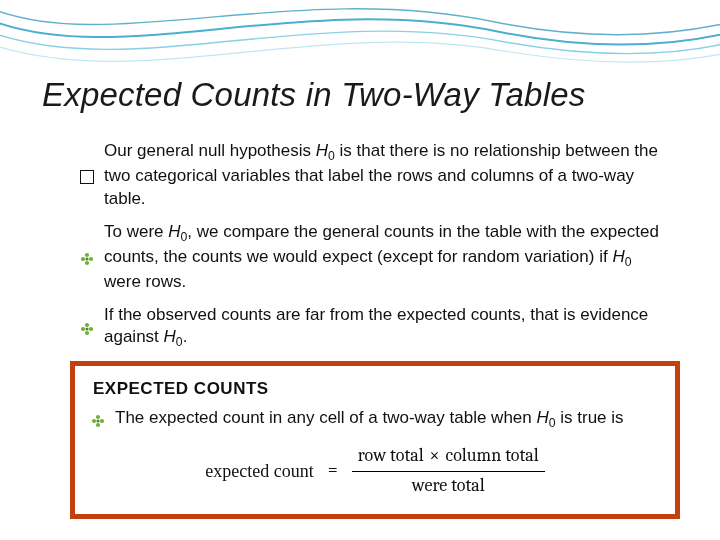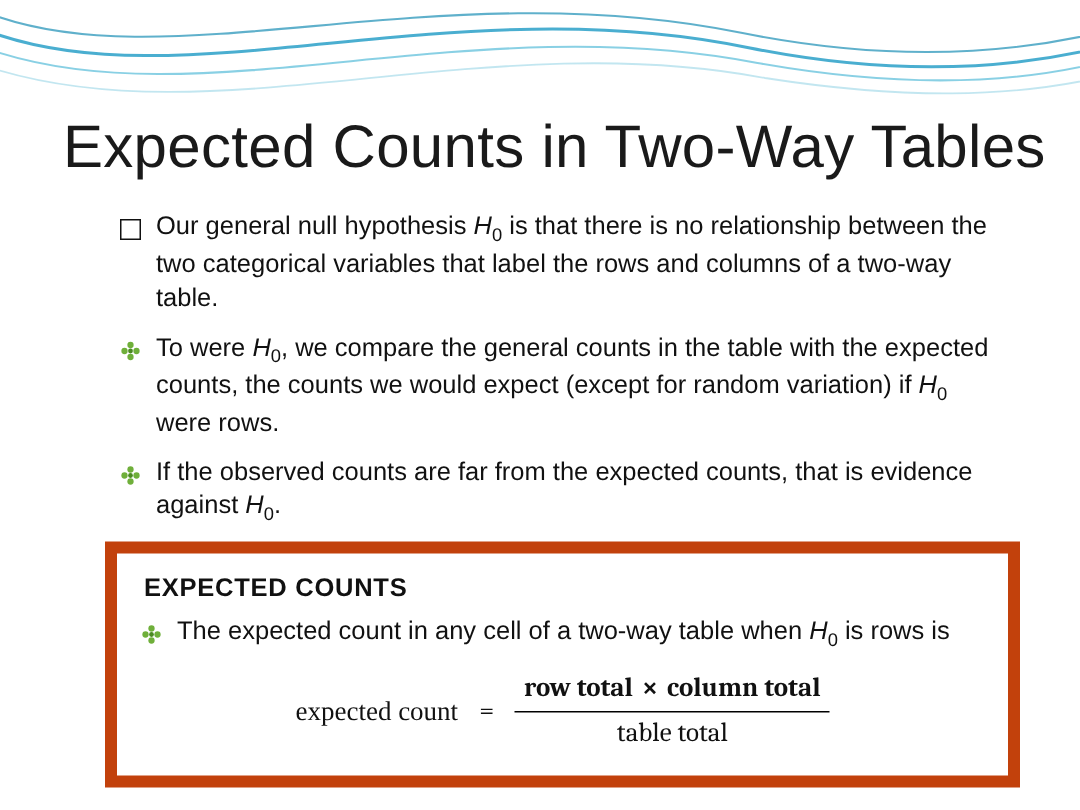--- a/index.html
+++ b/index.html
@@ -17,39 +17,40 @@
     position: absolute;
     top: 0; left: 0;
     width: 720px; height: 90px;
     pointer-events: none;
   }
 
   .title {
     position: absolute;
     top: 76px;
     left: 42px;
-    font-size: 40px;
+    font-size: 33px;
     font-weight: 400;
     color: #1a1a1a;
     letter-spacing: 0.2px;
+    font-style: italic;
   }
 
   .content {
     position: absolute;
     top: 140px;
     left: 80px;
     width: 586px;
     font-size: 17px;
     line-height: 1.35;
     color: #111;
   }
 
   .bullet-row {
     display: flex;
-    align-items: flex-start;
+    align-items: center;
     margin-bottom: 10px;
   }
   .bullet-marker {
     flex: 0 0 24px;
     position: relative;
     top: 4px;
   }
   .bullet-text { flex: 1 1 auto; }
 
   .glyph-box {
@@ -60,21 +61,21 @@
   }
   .flower {
     width: 14px; height: 14px;
     display: inline-block;
   }
 
   .sub0 { font-style: italic; }
   .sub0 sub { font-size: 0.72em; font-style: normal; }
 
   .box {
-    border: 8px solid #c2410c;
+    border: 5px solid #c2410c;
     padding: 12px 16px 16px;
     margin-top: 10px;
     width: 610px;
     margin-left: -10px;
   }
   .box-head {
     font-weight: 700;
     letter-spacing: 0.5px;
     font-size: 17px;
     margin-bottom: 6px;
@@ -89,21 +90,21 @@
     font-family: "Cambria", "Times New Roman", serif;
     font-size: 18px;
     margin-top: 12px;
   }
   .frac {
     display: inline-flex;
     flex-direction: column;
     align-items: center;
     font-family: "Cambria", "Times New Roman", serif;
   }
-  .frac .num { padding: 0 6px 2px; font-weight: bold; }
+  .frac .num { padding: 0 6px 2px; }
   .frac .bar { width: 100%; height: 1px; background: #000; }
   .frac .den { padding: 2px 6px 0; }
   .formula .lhs { font-family: Liberation Serif, serif; }
   .mult { padding: 0 6px; }
 </style>
 </head>
 <body>
 
 <div class="wave-wrap">
   <svg width="720" height="90" viewBox="0 0 720 90">
@@ -168,30 +169,30 @@
             <g fill="#6faf3a">
               <circle cx="7" cy="3" r="2.1"></circle>
               <circle cx="11" cy="7" r="2.1"></circle>
               <circle cx="7" cy="11" r="2.1"></circle>
               <circle cx="3" cy="7" r="2.1"></circle>
               <circle cx="7" cy="7" r="1.6" fill="#4a8a20"></circle>
             </g>
           </svg>
       </span>
       <span class="bullet-text">
-        <span>The expected count in any cell of a two-way table when </span><span class="sub0"><span>H</span><sub>0</sub></span><span> is rows is</span>
+        <span>The expected count in any cell of a two-way table when </span><span class="sub0"><span>H</span><sub>0</sub></span><span> is true is</span>
       </span>
     </div>
 
     <div class="formula">
       <span class="lhs">expected count</span>
       <span>=</span>
       <span class="frac">
         <span class="num">
           <span>row total</span><span class="mult">×</span><span>column total</span>
         </span>
         <span class="bar"></span>
-        <span class="den">table total</span>
+        <span class="den">were total</span>
       </span>
     </div>
   </div>
 
 </div>
 
 </body></html>

